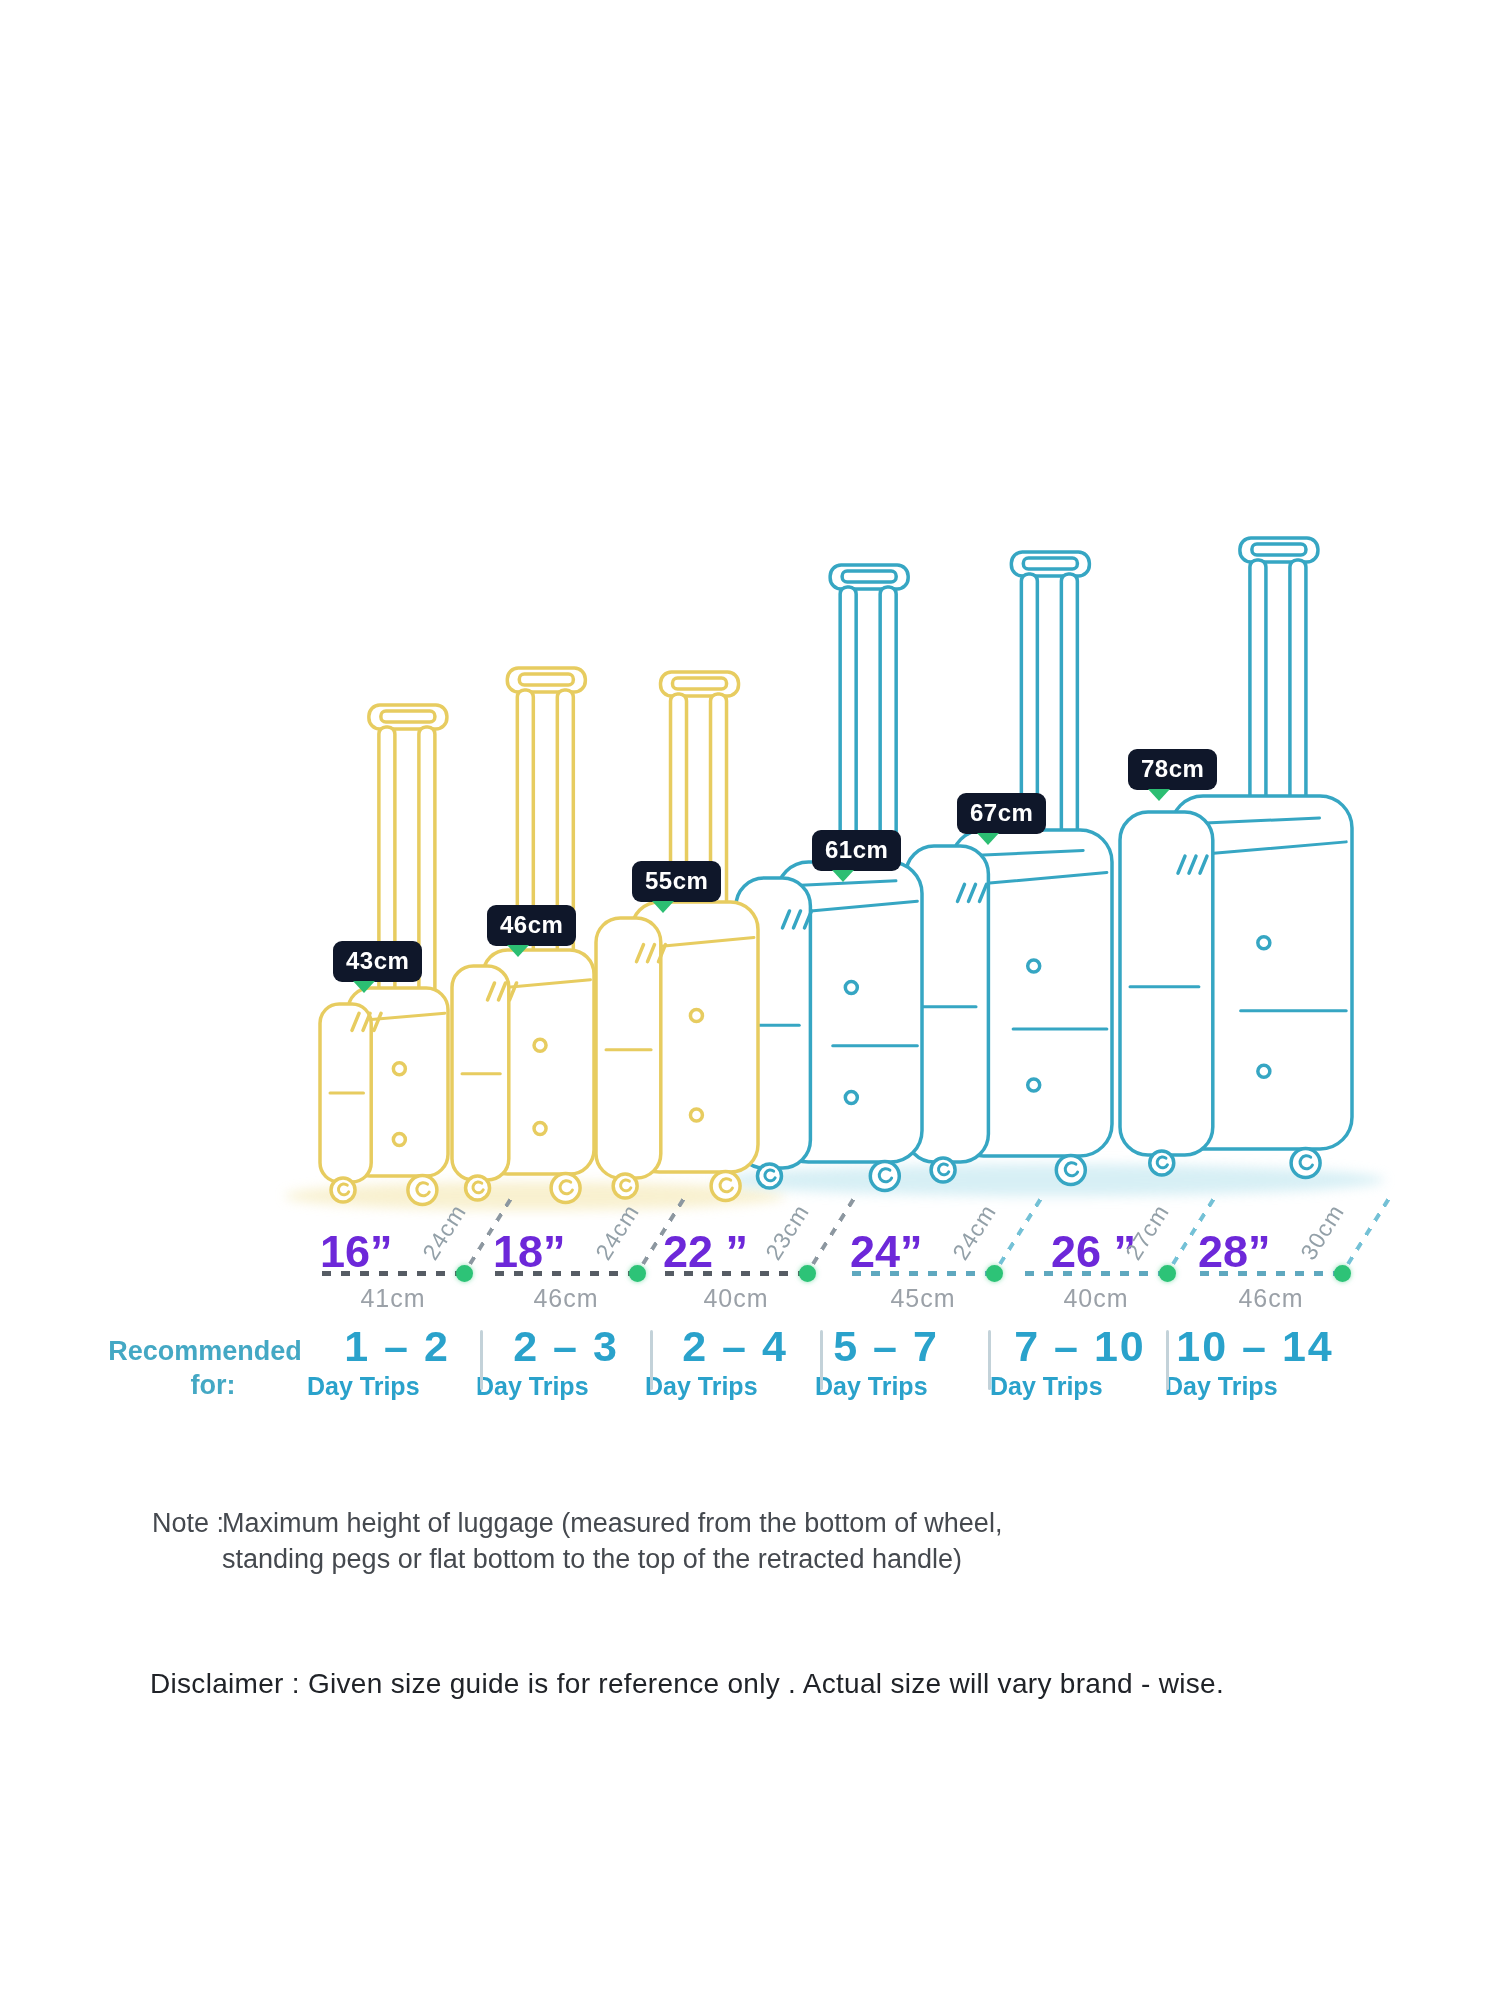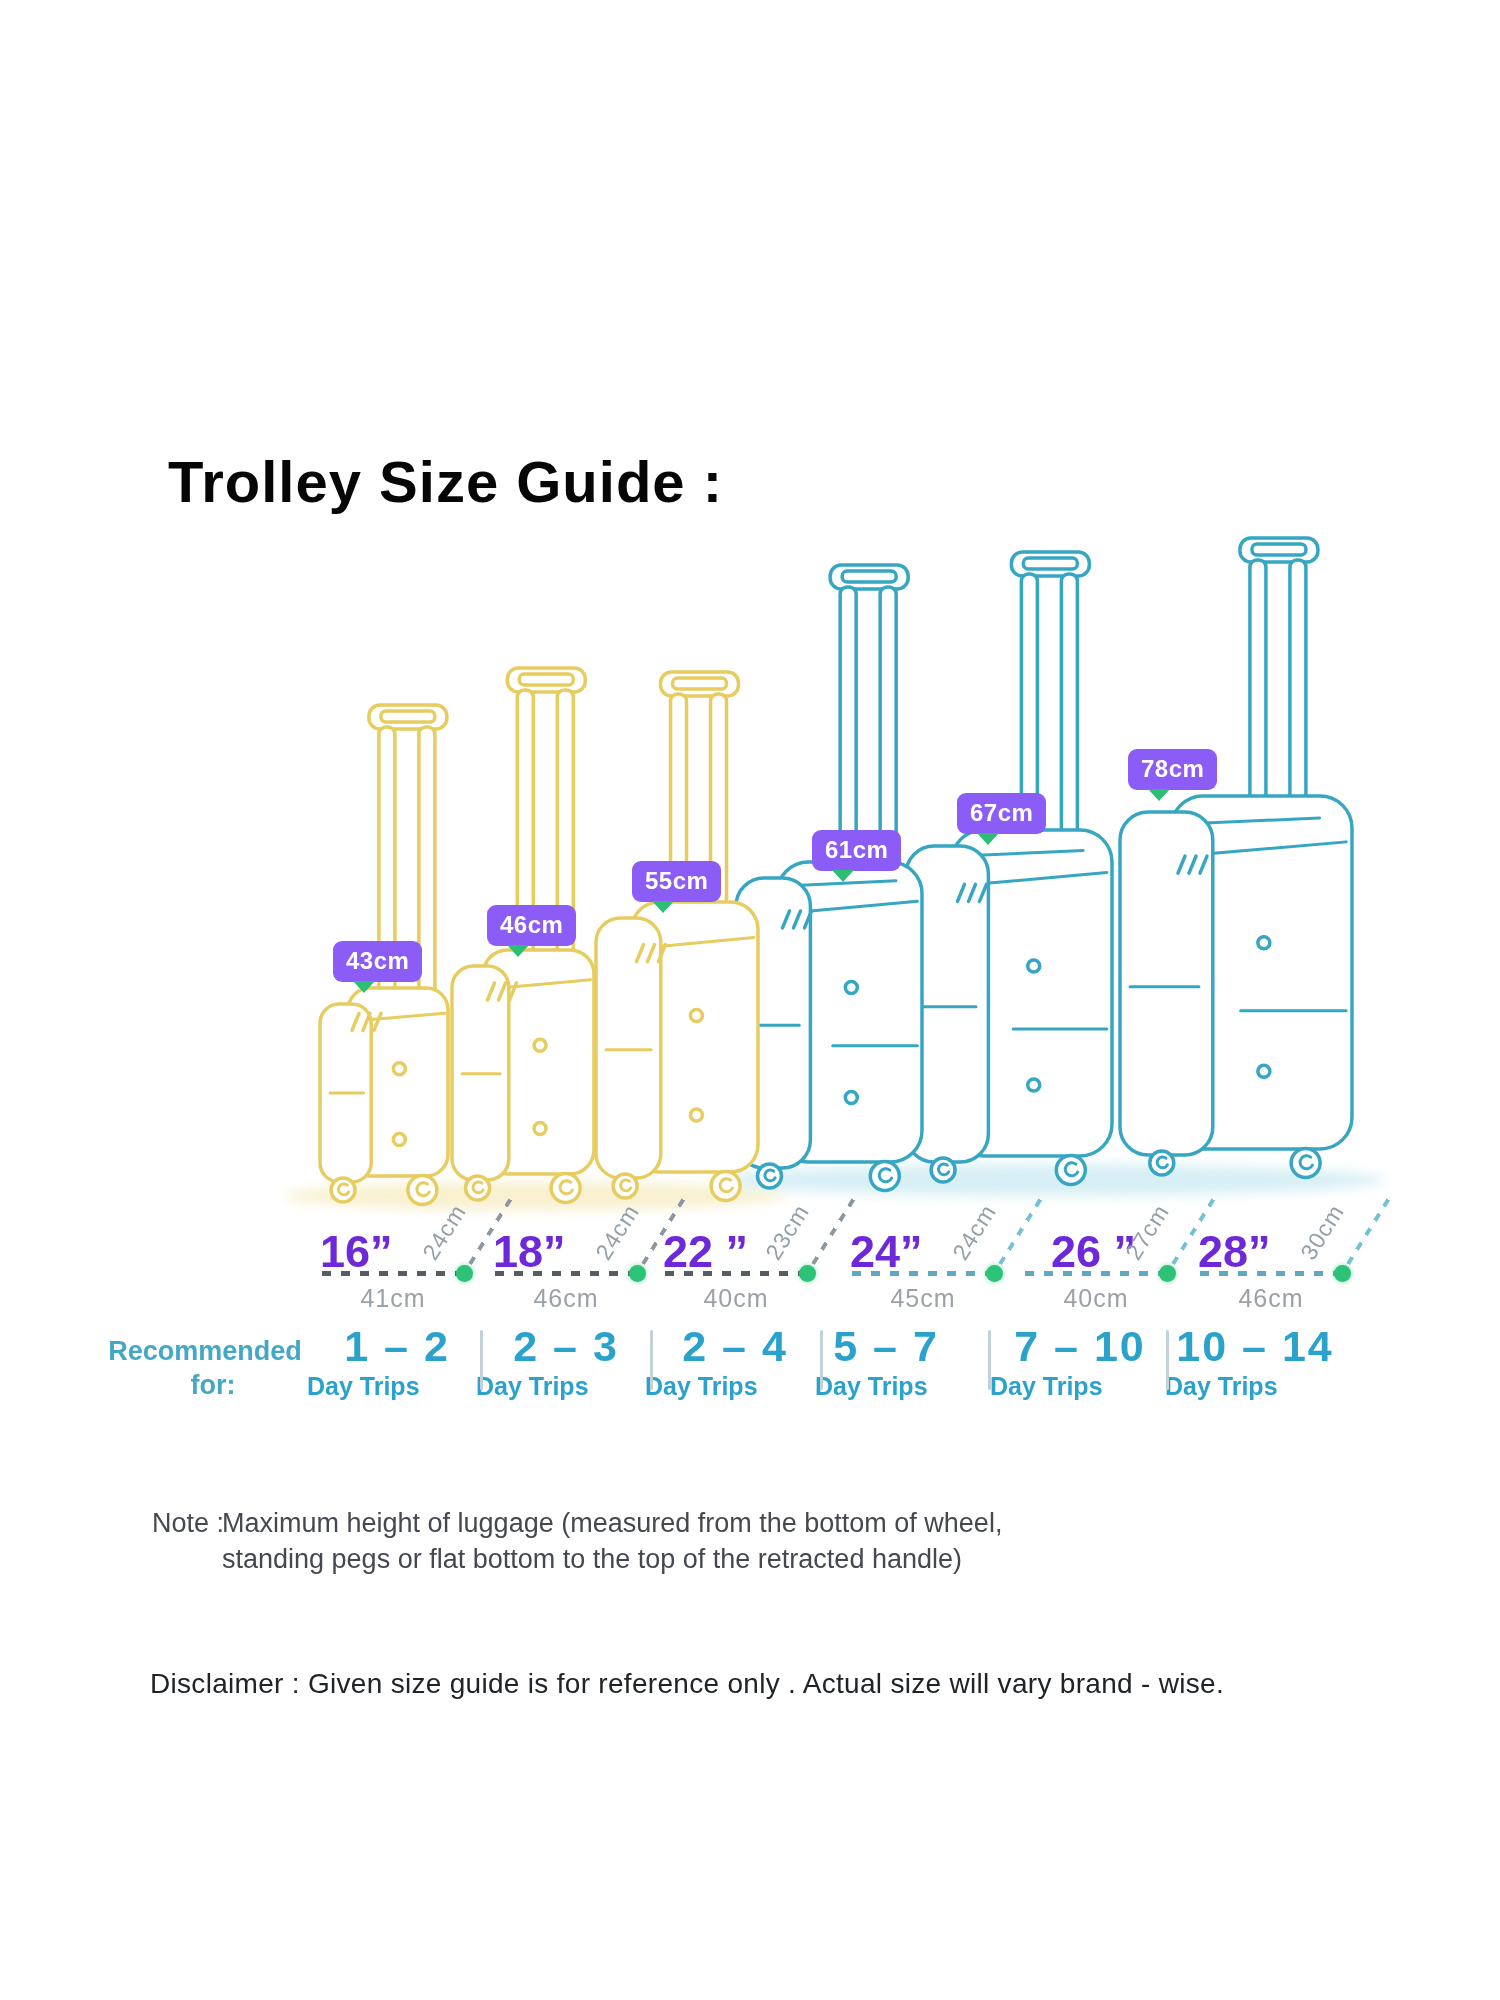--- a/index.html
+++ b/index.html
@@ -1,21 +1,21 @@
 <!DOCTYPE html>
 <html><head>
 <meta charset="utf-8">
 <style>
   html,body{margin:0;padding:0;background:#ffffff;}
   .canvas{position:relative;width:1500px;height:2000px;background:#ffffff;overflow:hidden;
           font-family:"Liberation Sans", sans-serif;}
   .abs{position:absolute;}
   .page-title{left:168px;top:448px;font-size:58px;font-weight:bold;color:#060606;letter-spacing:1px;}
   #luggage-art{position:absolute;left:230px;top:530px;pointer-events:none;}
-  .badge{position:absolute;z-index:5;background:#8b5cf6;color:#fff;font-weight:bold;font-size:24px;
+  .badge{position:absolute;z-index:5;background:#0f172a;color:#fff;font-weight:bold;font-size:24px;
          line-height:1;padding:8px 13px 9px 13px;border-radius:9px;letter-spacing:0.5px;}
   .badge::after{content:"";position:absolute;left:20px;bottom:-11px;width:0;height:0;
          border-left:11px solid transparent;border-right:11px solid transparent;border-top:12px solid #2CBE72;}
   .inches{font-size:45px;font-weight:bold;color:#6d28d9;white-space:pre;}
   .dotline{height:5px;background:repeating-linear-gradient(90deg,var(--dc) 0 9px,transparent 9px 19px);}
   .dark{--dc:#565C64;}
   .teal{--dc:#5FA8BF;}
   .diag{width:80px;height:4px;background:repeating-linear-gradient(90deg,var(--gc) 0 8px,transparent 8px 17px);
         transform:rotate(-58deg);transform-origin:0 50%;}
   .diag.dark{--gc:#8C97A0;}
@@ -28,21 +28,20 @@
   .sep{width:3px;height:60px;background:#C3D2D9;border-radius:2px;}
   .rec{width:210px;text-align:center;font-size:27px;font-weight:bold;color:#44A8C4;}
   .note-label,.note-text{font-size:27px;color:#45494F;}
   .disclaimer{font-size:28px;color:#202328;letter-spacing:0.3px;margin-top:36px;}
 </style>
 </head>
 <body>
 
 <div class="canvas">
 
-  <div class="abs page-title">Trolley Size Guide :</div>
 
   <svg id="luggage-art" width="1230" height="690" viewBox="0 0 1230 690">
       <defs>
         <filter id="soft" x="-40%" y="-200%" width="180%" height="500%">
           <feGaussianBlur stdDeviation="6"></feGaussianBlur>
         </filter>
       </defs>
       <ellipse cx="305" cy="666" rx="250" ry="14" fill="#F4E7B0" opacity="0.6" filter="url(#soft)"></ellipse>
       <ellipse cx="820" cy="650" rx="335" ry="16" fill="#C2E7F0" opacity="0.65" filter="url(#soft)"></ellipse>
       <g stroke="#36A6C3" fill="none" stroke-width="3.5" stroke-linecap="round" stroke-linejoin="round">

